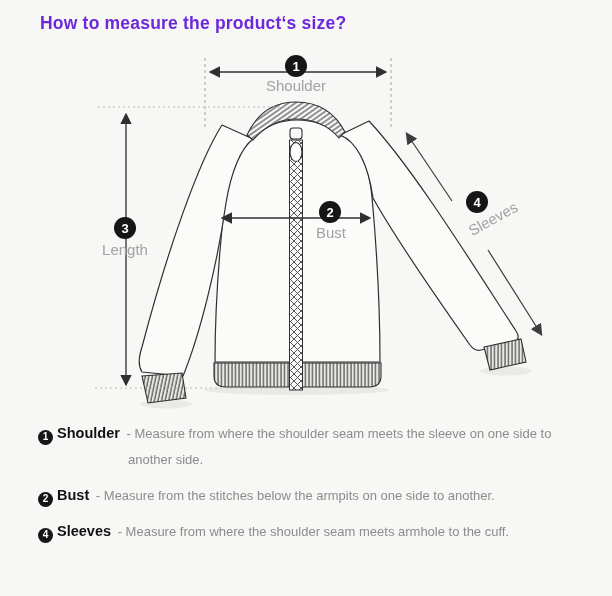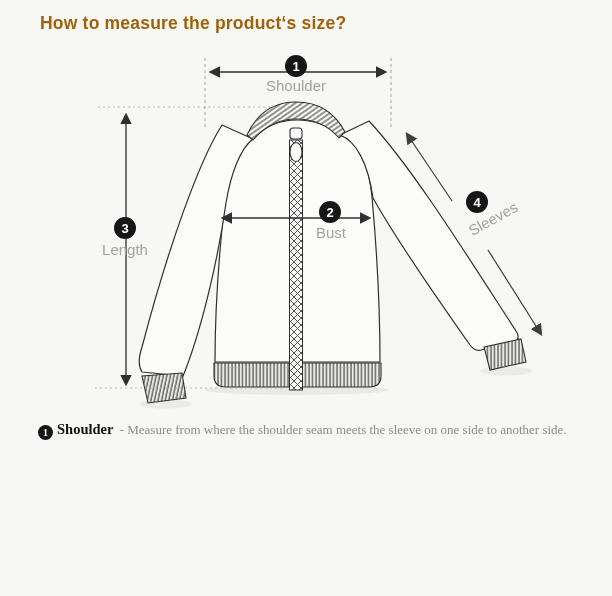--- a/index.html
+++ b/index.html
@@ -4,21 +4,21 @@
 <style>
   html,body{margin:0;padding:0;}
   body{
     width:612px;height:596px;position:relative;overflow:hidden;
     background:#f7f7f5;
     font-family:"Liberation Sans", sans-serif;
     -webkit-font-smoothing:antialiased;
   }
   .title{
     position:absolute;left:40px;top:13px;margin:0;
-    font-size:17.5px;font-weight:700;color:#a16207;letter-spacing:.2px;
+    font-size:17.5px;font-weight:700;color:#6d28d9;letter-spacing:.2px;
   }
   .diagram{position:absolute;left:0;top:45px;width:612px;height:365px;}
   .diagram svg{position:absolute;left:0;top:0;}
   .m-badge{
     position:absolute;width:22px;height:22px;border-radius:50%;
     background:#161616;color:#fff;font-size:13px;font-weight:700;
     display:flex;align-items:center;justify-content:center;z-index:3;
   }
   .m-label{
     position:absolute;color:#a2a2a2;font-size:15px;z-index:2;text-align:center;
@@ -27,21 +27,21 @@
   .lbl-bust{left:291px;top:179px;width:80px;}
   .lbl-length{left:65px;top:196px;width:120px;}
   .lbl-sleeves{left:448px;top:165px;width:90px;transform:rotate(-29deg);}
   .badge-1{left:285px;top:10px;}
   .badge-2{left:319px;top:156px;}
   .badge-3{left:114px;top:172px;}
   .badge-4{left:466px;top:146px;}
   .legend{position:absolute;left:38px;top:420px;width:552px;}
   .legend-row{
     margin:0 0 9px 0;padding-left:90px;text-indent:-90px;
-    font-size:13px;line-height:19px;color:#8c8c8c;font-family:Liberation Serif, serif;
+    font-size:13px;line-height:26px;color:#8c8c8c;
   }
   .lbadge{
     display:inline-flex;width:15px;height:15px;border-radius:50%;
     background:#161616;color:#fff;font-size:10px;font-weight:700;
     align-items:center;justify-content:center;vertical-align:-2px;
     margin-right:4px;text-indent:0;
   }
   .llabel{color:#111;font-weight:700;font-size:14.5px;margin-right:3px;}
   .ldesc{color:#8c8c8c;}
 </style>
@@ -140,13 +140,19 @@
   <div class="m-label lbl-length">Length</div>
 
   <div class="m-badge badge-4">4</div>
   <div class="m-label lbl-sleeves">Sleeves</div>
 </div>
 
 <div class="legend">
   <p class="legend-row">
     <span class="lbadge">1</span><span class="llabel">Shoulder</span> <span class="ldesc">- Measure from where the shoulder seam meets the sleeve on one side to another side.</span>
   </p>
+  <p class="legend-row">
+    <span class="lbadge">2</span><span class="llabel">Bust</span> <span class="ldesc">- Measure from the stitches below the armpits on one side to another.</span>
+  </p>
+  <p class="legend-row">
+    <span class="lbadge">4</span><span class="llabel">Sleeves</span> <span class="ldesc">- Measure from where the shoulder seam meets armhole to the cuff.</span>
+  </p>
 </div>
 
 </body></html>

